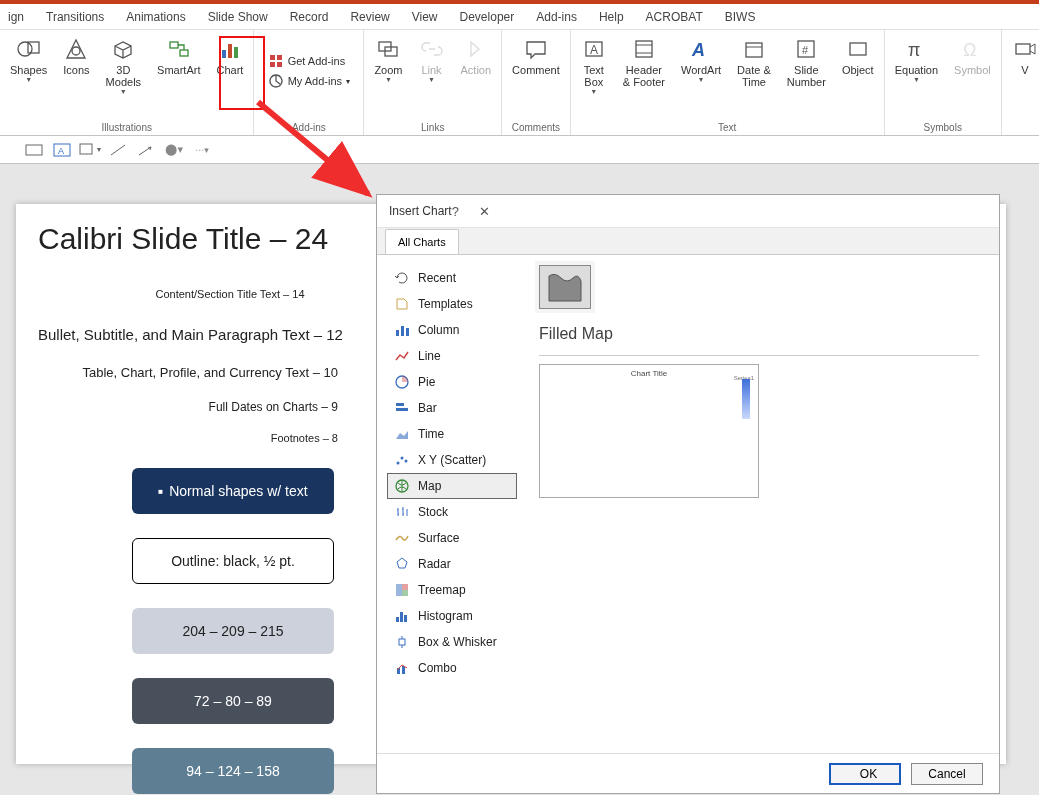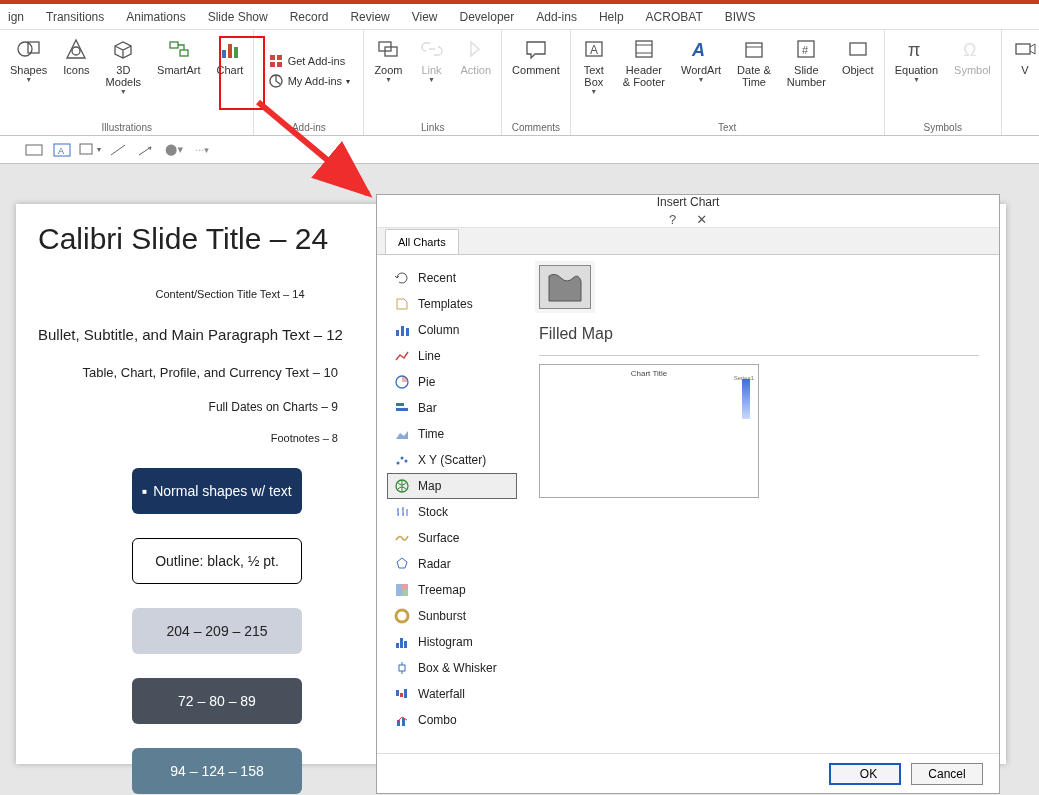--- a/index.html
+++ b/index.html
@@ -35,34 +35,34 @@
   
   .canvas { position:absolute; left:0; right:0; top:164px; bottom:0; background:#e6e6e6; }
   .slide { position:absolute; left:16px; top:40px; width:990px; height:560px; background:#fff; box-shadow:0 0 6px rgba(0,0,0,.25); }
   .slide-inner { padding: 0 22px; }
   .title { font-size:30px; color:#222; font-weight:400; margin-top:18px;}
   .subtitle { font-size:11px; color:#222; text-align:center; margin-top:32px; width:300px; margin-left:42px;}
   .line3 { font-size:15px; color:#222; margin-top:26px;}
   .line4 { font-size:13px; color:#222; text-align:right; width:300px; margin-top:22px;}
   .line5 { font-size:12px; color:#222; text-align:right; width:300px; margin-top:20px;}
   .line6 { font-size:11px; color:#222; text-align:right; width:300px; margin-top:18px;}
-  .shapebox { width:170px; height:46px; border-radius:6px; display:flex; align-items:center; justify-content:center; font-size:14px; margin-top:24px; margin-left:94px; color:#fff;}
+  .shapebox { width:202px; height:46px; border-radius:6px; display:flex; align-items:center; justify-content:center; font-size:14px; margin-top:24px; margin-left:94px; color:#fff;}
   .shape1 { background:#19345f; }
   .shape1::before { content:"■"; color:#fff; font-size:8px; margin-right:6px; }
   .shape2 { background:#fff; color:#222; border:1px solid #000; }
   .shape3 { background:#ccd1db; color:#222; }
   .shape4 { background:#48505b; }
   .shape5 { background:#5e7e94; }
 
   
   .arrow { position:absolute; pointer-events:none; }
 
   
   .dialog { position:absolute; left:376px; top:194px; width:624px; height:600px; background:#fff; border:1px solid #a5a5a5; z-index:100; display:flex; flex-direction:column; }
-  .dlg-title { height:32px; display:flex; align-items:center; justify-content:space-between; padding:0 12px; font-size:12px; color:#333;flex-direction:column; }
+  .dlg-title { height:32px; display:flex; align-items:center; padding:0 12px; font-size:12px; color:#333; }
   .dlg-title .icons { display:flex; gap:20px; font-size:13px; color:#555; }
   .dlg-tabs { height:28px; background:#f1f1f1; border-top:1px solid #e4e4e4; border-bottom:1px solid #c9c9c9; display:flex; align-items:flex-end; padding-left:8px;}
   .dlg-tab { background:#fff; border:1px solid #c9c9c9; border-bottom:none; font-size:11px; padding:6px 12px; border-radius:2px 2px 0 0;}
   .dlg-body { flex:1; display:flex; padding:10px; gap:18px; overflow:hidden;}
   .chart-types { width:130px; font-size:12px; color:#222; }
   .ct-item { display:flex; align-items:center; gap:8px; padding:4px 6px; border:1px solid transparent; }
   .ct-item.sel { border:1px solid #666; background:#eee; }
   .ct-item .ci { width:16px; height:16px; display:flex; align-items:center; justify-content:center; }
   .ct-hl { position:absolute; border:2px solid #e11; pointer-events:none; }
   .chart-preview { flex:1; padding-left:4px; }
@@ -516,54 +516,36 @@
               <rect x="2" y="2" width="6" height="12" fill="#3a6fc0" opacity=".5"></rect>
               <rect x="8" y="2" width="6" height="6" fill="#c44" opacity=".5"></rect>
               <rect x="8" y="8" width="6" height="6" fill="#4a9a4a" opacity=".5"></rect>
             </svg>
           </span>
           <span>Treemap</span>
         </div>
         <div class="ct-item">
           <span class="ci">
             <svg width="16" height="16">
-              <circle cx="8" cy="8" r="6" fill="none" stroke="#c9a34a" stroke-width="3"></circle>
-            </svg>
-          </span>
-          <span>Sunburst</span>
-        </div>
-        <div class="ct-item">
-          <span class="ci">
-            <svg width="16" height="16">
               <rect x="2" y="9" width="3" height="5" fill="#3a6fc0"></rect>
               <rect x="6" y="4" width="3" height="10" fill="#3a6fc0"></rect>
               <rect x="10" y="7" width="3" height="7" fill="#3a6fc0"></rect>
             </svg>
           </span>
           <span>Histogram</span>
         </div>
         <div class="ct-item">
           <span class="ci">
             <svg width="16" height="16">
               <rect x="5" y="5" width="6" height="6" fill="none" stroke="#3a6fc0"></rect>
               <line x1="8" y1="2" x2="8" y2="5" stroke="#3a6fc0"></line>
               <line x1="8" y1="11" x2="8" y2="14" stroke="#3a6fc0"></line>
             </svg>
           </span>
           <span>Box &amp; Whisker</span>
-        </div>
-        <div class="ct-item">
-          <span class="ci">
-            <svg width="16" height="16">
-              <rect x="2" y="4" width="3" height="6" fill="#3a6fc0"></rect>
-              <rect x="6" y="7" width="3" height="4" fill="#c44"></rect>
-              <rect x="10" y="3" width="3" height="9" fill="#3a6fc0"></rect>
-            </svg>
-          </span>
-          <span>Waterfall</span>
         </div>
         <div class="ct-item">
           <span class="ci">
             <svg width="16" height="16">
               <rect x="3" y="8" width="3" height="6" fill="#3a6fc0"></rect>
               <rect x="8" y="6" width="3" height="8" fill="#3a6fc0"></rect>
               <path d="M3 10 l5 -5 l5 3" fill="none" stroke="#c44"></path>
             </svg>
           </span>
           <span>Combo</span>

